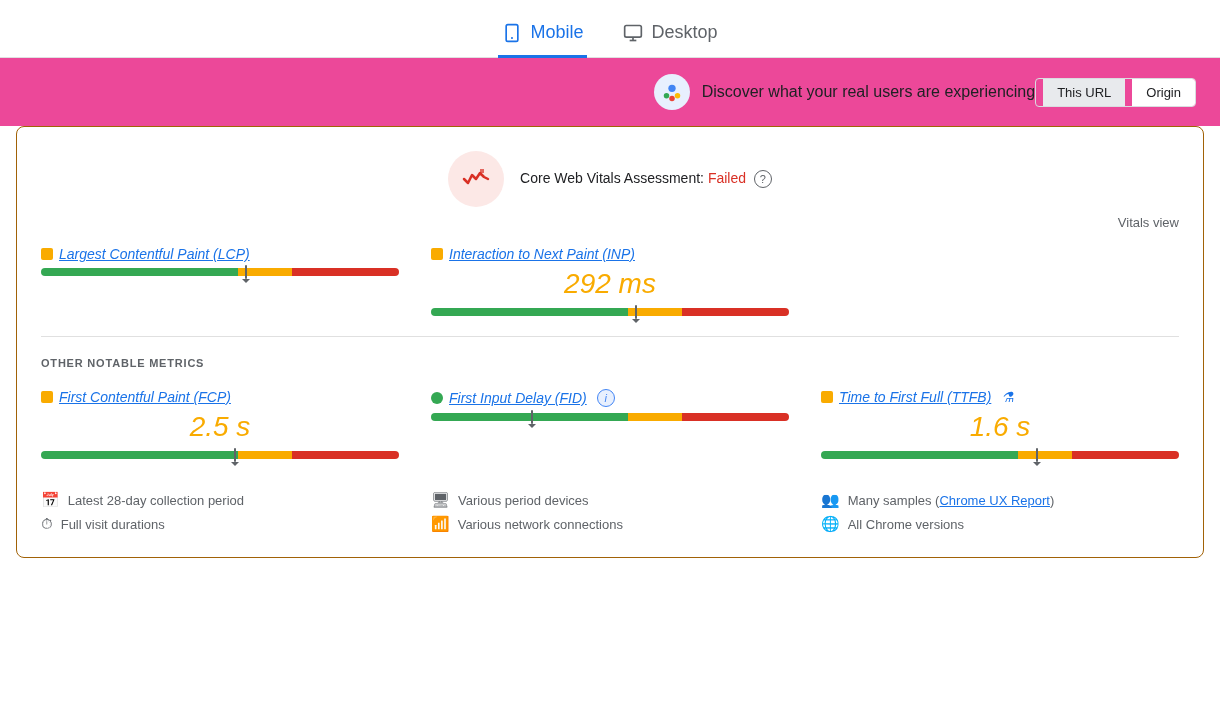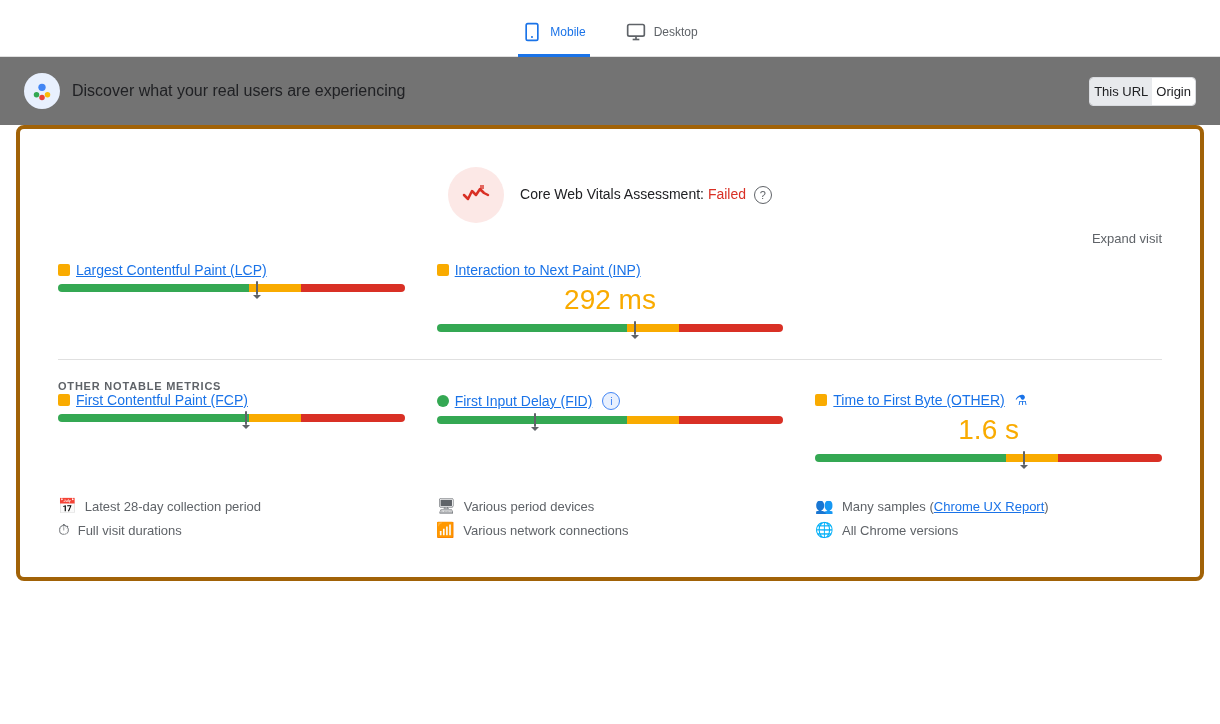--- a/index.html
+++ b/index.html
@@ -19,41 +19,41 @@
       padding: 12px 0 0 0;
       border-bottom: 1px solid #e0e0e0;
       background: #fff;
     }
     .tab {
       display: flex;
       align-items: center;
       gap: 8px;
       padding: 10px 4px 12px 4px;
       cursor: pointer;
-      font-size: 12px;
+      font-size: 18px;
       color: #5f6368;
       border-bottom: 3px solid transparent;
       margin-bottom: -1px;
     }
     .tab.active {
       color: #1a73e8;
       border-bottom: 3px solid #1a73e8;
     }
     .tab-icon {
       width: 20px;
       height: 20px;
     }
 
     
     .header-section {
       display: flex;
       align-items: center;
-      justify-content: space-between;
+      justify-content: flex-end;
       padding: 16px 24px;
-      background: #737373;
+      background: #ec4899;
     }
     .header-left {
       display: flex;
       align-items: center;
       gap: 12px;
     }
     .header-avatar {
       width: 36px;
       height: 36px;
       border-radius: 50%;
@@ -67,39 +67,40 @@
       font-weight: 500;
       color: #202124;
     }
     .url-toggle {
       display: flex;
       border: 1px solid #dadce0;
       border-radius: 4px;
       overflow: hidden;
     }
     .url-toggle-btn {
-      padding: 6px 4px;
+      padding: 6px 14px;
       font-size: 13px;
       cursor: pointer;
       background: #fff;
       color: #202124;
       border: none;
       outline: none;
+      margin-left: 7px;
     }
     .url-toggle-btn.active {
       background: #e8eaed;
       font-weight: 500;
     }
 
     
     .main-card {
       margin: 0 16px 16px 16px;
-      border: 4px solid #a16207;
+      border: 1px solid #a16207;
       border-radius: 8px;
-      padding: 38px;
+      padding: 24px;
       background: #fff;
     }
 
     
     .assessment-header {
       display: flex;
       align-items: center;
       justify-content: center;
       gap: 16px;
       margin-bottom: 8px;
@@ -139,21 +140,22 @@
       color: #5f6368;
       margin-bottom: 16px;
       cursor: pointer;
     }
 
     
     .metrics-grid {
       display: grid;
       grid-template-columns: 1fr 1fr 1fr;
       gap: 8px 32px;
-      margin-bottom: 27px;
+      margin-bottom: 20px;
+      font-style: italic;
     }
     .metric-item {}
     .metric-label-row {
       display: flex;
       align-items: center;
       gap: 6px;
       margin-bottom: 6px;
     }
     .metric-dot {
       width: 12px;
@@ -220,20 +222,21 @@
       border: none;
       border-top: 1px solid #e0e0e0;
       margin: 8px 0 20px 0;
     }
     .section-label {
       font-size: 11px;
       font-weight: 600;
       color: #5f6368;
       letter-spacing: 0.8px;
       text-transform: uppercase;
+      margin-bottom: 20px;
     }
 
     
     .footer-info {
       display: grid;
       grid-template-columns: 1fr 1fr 1fr;
       gap: 8px 32px;
       margin-top: 24px;
       padding-top: 8px;
     }
@@ -309,21 +312,21 @@
         <polygon points="18,0 22,0 22,4 18,4" fill="#d93025" opacity="0.7"></polygon>
       </svg>
     </div>
     <div>
       <span>Core Web Vitals Assessment:</span>
       <span class="assessment-status">Failed</span>
       <span class="info-icon">?</span>
     </div>
   </div>
 
-  <div class="expand-view">Expand visit</div>
+  <div class="expand-view">Vitals view</div>
 
   <div class="metrics-grid">
 
     <div class="metric-item">
       <div class="metric-label-row">
         <div class="metric-dot orange"></div>
         <span class="metric-name">Largest Contentful Paint (LCP)</span>
       </div>
       <div class="progress-bar-container">
         <div class="progress-bar-track">
@@ -357,20 +360,21 @@
   <hr class="section-divider">
   <div class="section-label">OTHER NOTABLE METRICS</div>
 
   <div class="metrics-grid">
 
     <div class="metric-item">
       <div class="metric-label-row">
         <div class="metric-dot orange"></div>
         <span class="metric-name">First Contentful Paint (FCP)</span>
       </div>
+      <div class="metric-value">2.5 s</div>
       <div class="progress-bar-container">
         <div class="progress-bar-track">
           <div class="bar-green" style="width:55%"></div>
           <div class="bar-orange" style="width:15%"></div>
           <div class="bar-red" style="width:30%"></div>
         </div>
         <div class="bar-marker" style="left:54%"></div>
       </div>
     </div>
 
@@ -386,21 +390,21 @@
           <div class="bar-orange" style="width:15%"></div>
           <div class="bar-red" style="width:30%"></div>
         </div>
         <div class="bar-marker" style="left:28%"></div>
       </div>
     </div>
 
     <div class="metric-item">
       <div class="metric-label-row">
         <div class="metric-dot orange"></div>
-        <span class="metric-name">Time to First Byte (OTHER)</span>
+        <span class="metric-name">Time to First Full (TTFB)</span>
         <span class="beaker-icon">⚗</span>
       </div>
       <div class="metric-value">1.6 s</div>
       <div class="progress-bar-container">
         <div class="progress-bar-track">
           <div class="bar-green" style="width:55%"></div>
           <div class="bar-orange" style="width:15%"></div>
           <div class="bar-red" style="width:30%"></div>
         </div>
         <div class="bar-marker" style="left:60%"></div>

